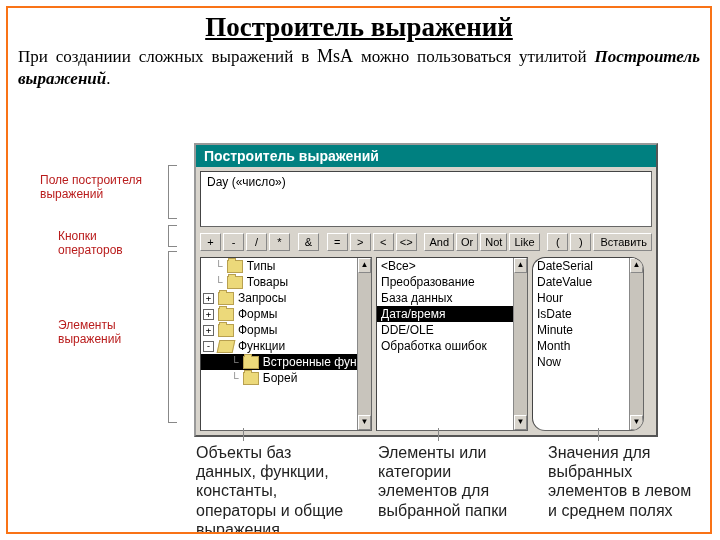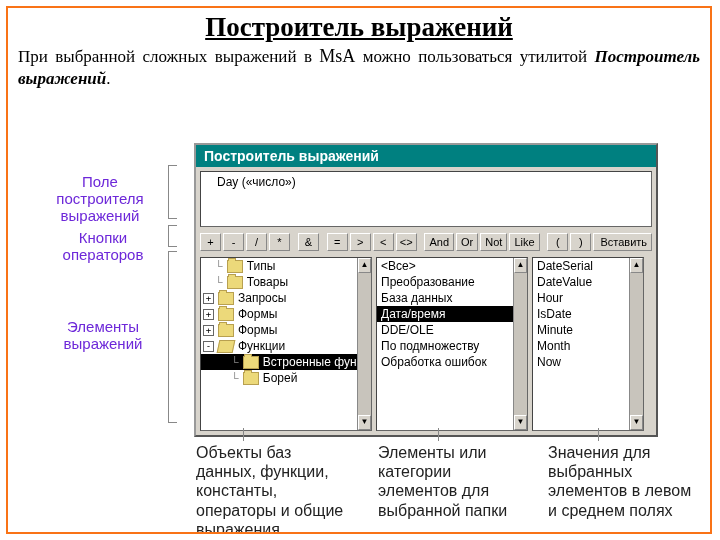--- a/index.html
+++ b/index.html
@@ -36,23 +36,22 @@
 .intro-em { font-style: italic; font-weight: bold; }
 .msa { font-family: "Times New Roman", serif; font-size: 18px; }
 .diagram {
   position: absolute;
   top: 135px;
   left: 0;
   right: 0;
 }
 .label-left {
   position: absolute;
-  font-size: 15px;
-  color: #6d28d9;
-  text-align: center;
+  font-size: 12px;
+  color: #b91c1c;
 }
 .bracket {
   position: absolute;
   border-left: 1px solid #888;
   border-top: 1px solid #888;
   border-bottom: 1px solid #888;
   width: 8px;
 }
 .bracket::before, .bracket::after {
   content: "";
@@ -75,21 +74,21 @@
   font-size: 14px;
   padding: 3px 8px;
 }
 .expr-area {
   background: #fff;
   margin: 4px;
   border: 1px solid #666;
   border-top-color: #444;
   border-left-color: #444;
   height: 48px;
-  padding: 3px 16px;
+  padding: 3px 6px;
   font-size: 12px;
   font-family: Arial, sans-serif;
 }
 .op-row {
   display: flex;
   gap: 2px;
   padding: 2px 4px;
   align-items: center;
 }
 .op-btn {
@@ -115,21 +114,21 @@
   background: #fff;
   border: 1px solid #666;
   border-top-color: #444;
   border-left-color: #444;
   font-size: 12px;
   overflow: hidden;
   position: relative;
 }
 .p1 { width: 170px; height: 172px; }
 .p2 { width: 150px; height: 172px; }
-.p3 { width: 110px; height: 172px; }
+.p3 { width: 110px; height: 172px; border-radius: 13px; }
 .scrollbar {
   position: absolute;
   right: 0;
   top: 0;
   bottom: 0;
   width: 13px;
   background: #c8c4bc;
   border-left: 1px solid #888;
 }
 .scroll-btn {
@@ -214,21 +213,21 @@
   position: absolute;
   background: #888;
 }
 </style>
 </head>
 <body>
 
 <div class="slide">
   <div class="title">Построитель выражений</div>
   <div class="intro">
-    <span>При выбранной сложных выражений в </span><span class="msa">MsA</span><span> можно пользоваться утилитой </span><span class="intro-em">Построитель выражений</span><span>.</span>
+    <span>При созданиии сложных выражений в </span><span class="msa">MsA</span><span> можно пользоваться утилитой </span><span class="intro-em">Построитель выражений</span><span>.</span>
   </div>
 
   <div class="diagram">
 
     <div class="label-left" style="left:32px; top:30px; width:120px;">Поле построителя выражений</div>
     <div class="bracket" style="left:160px; top:22px; height:52px;"></div>
 
     <div class="label-left" style="left:50px; top:86px; width:90px;">Кнопки операторов</div>
     <div class="bracket" style="left:160px; top:82px; height:20px;"></div>
 
@@ -313,21 +312,20 @@
           </div>
         </div>
 
         <div class="panel p2">
           <div id="mid-container">
               <div class="list-item">&lt;Все&gt;</div>
               <div class="list-item">Преобразование</div>
               <div class="list-item">База данных</div>
               <div class="list-item selected">Дата/время</div>
               <div class="list-item">DDE/OLE</div>
-              <div class="list-item">По подмножеству</div>
               <div class="list-item">Обработка ошибок</div>
             </div>
           <div class="scrollbar">
             <div class="scroll-btn">▲</div>
             <div class="scroll-btn down">▼</div>
           </div>
         </div>
 
         <div class="panel p3">
           <div id="right-container">

